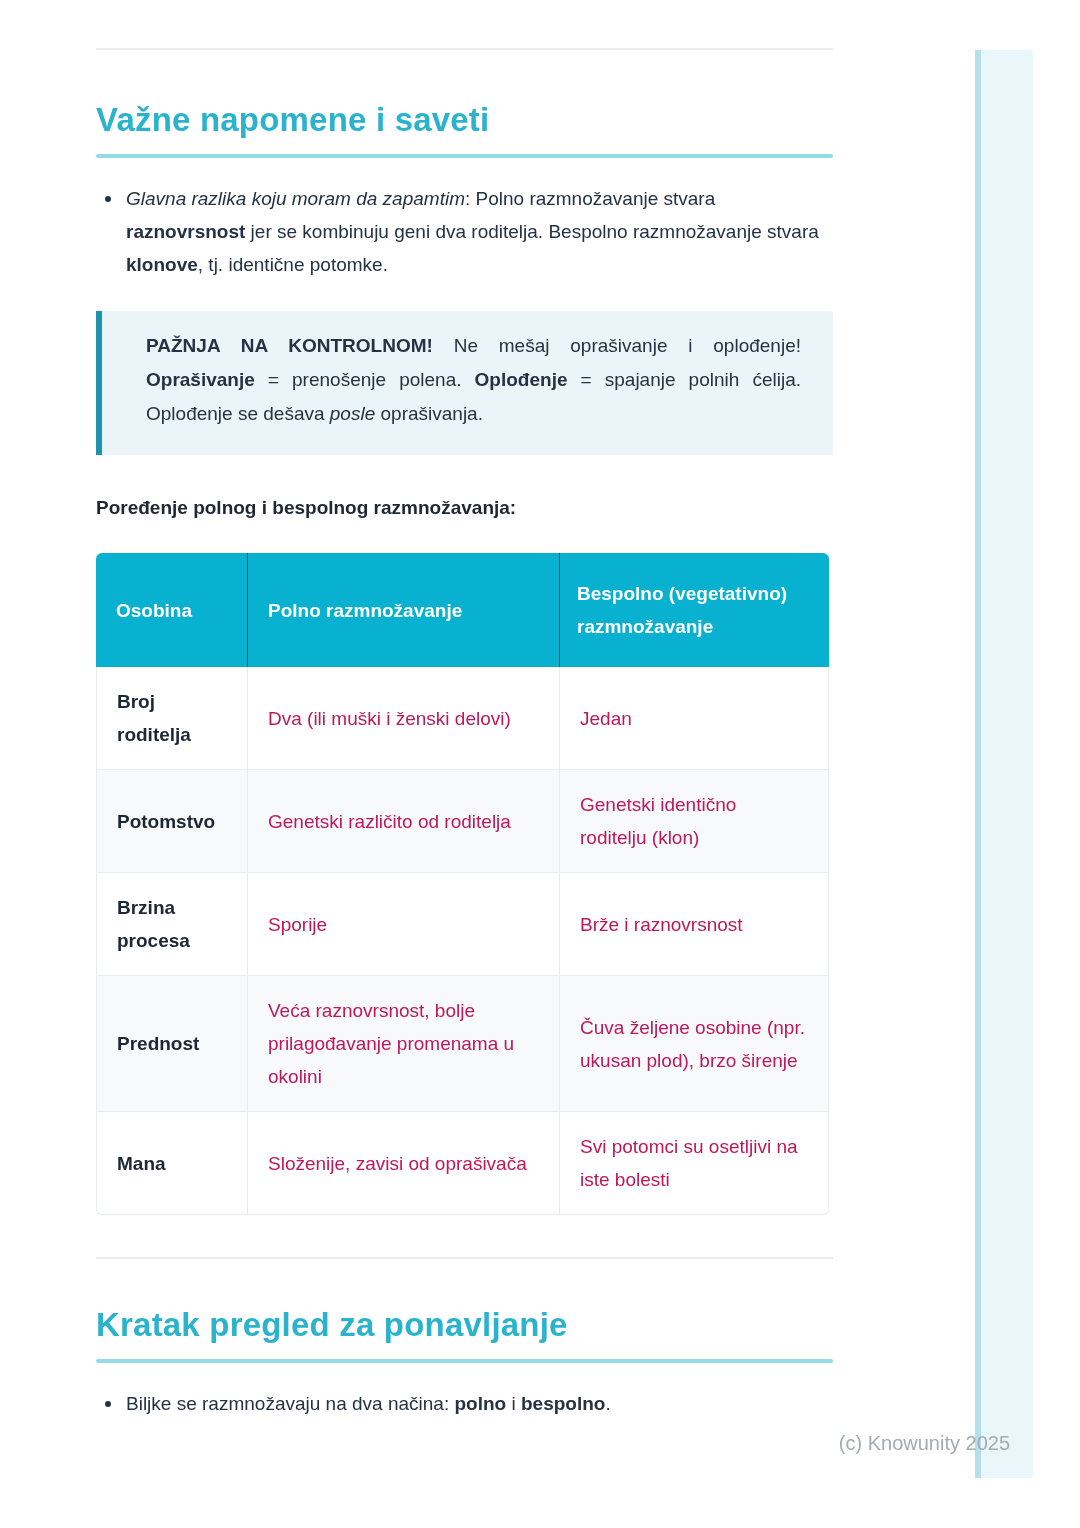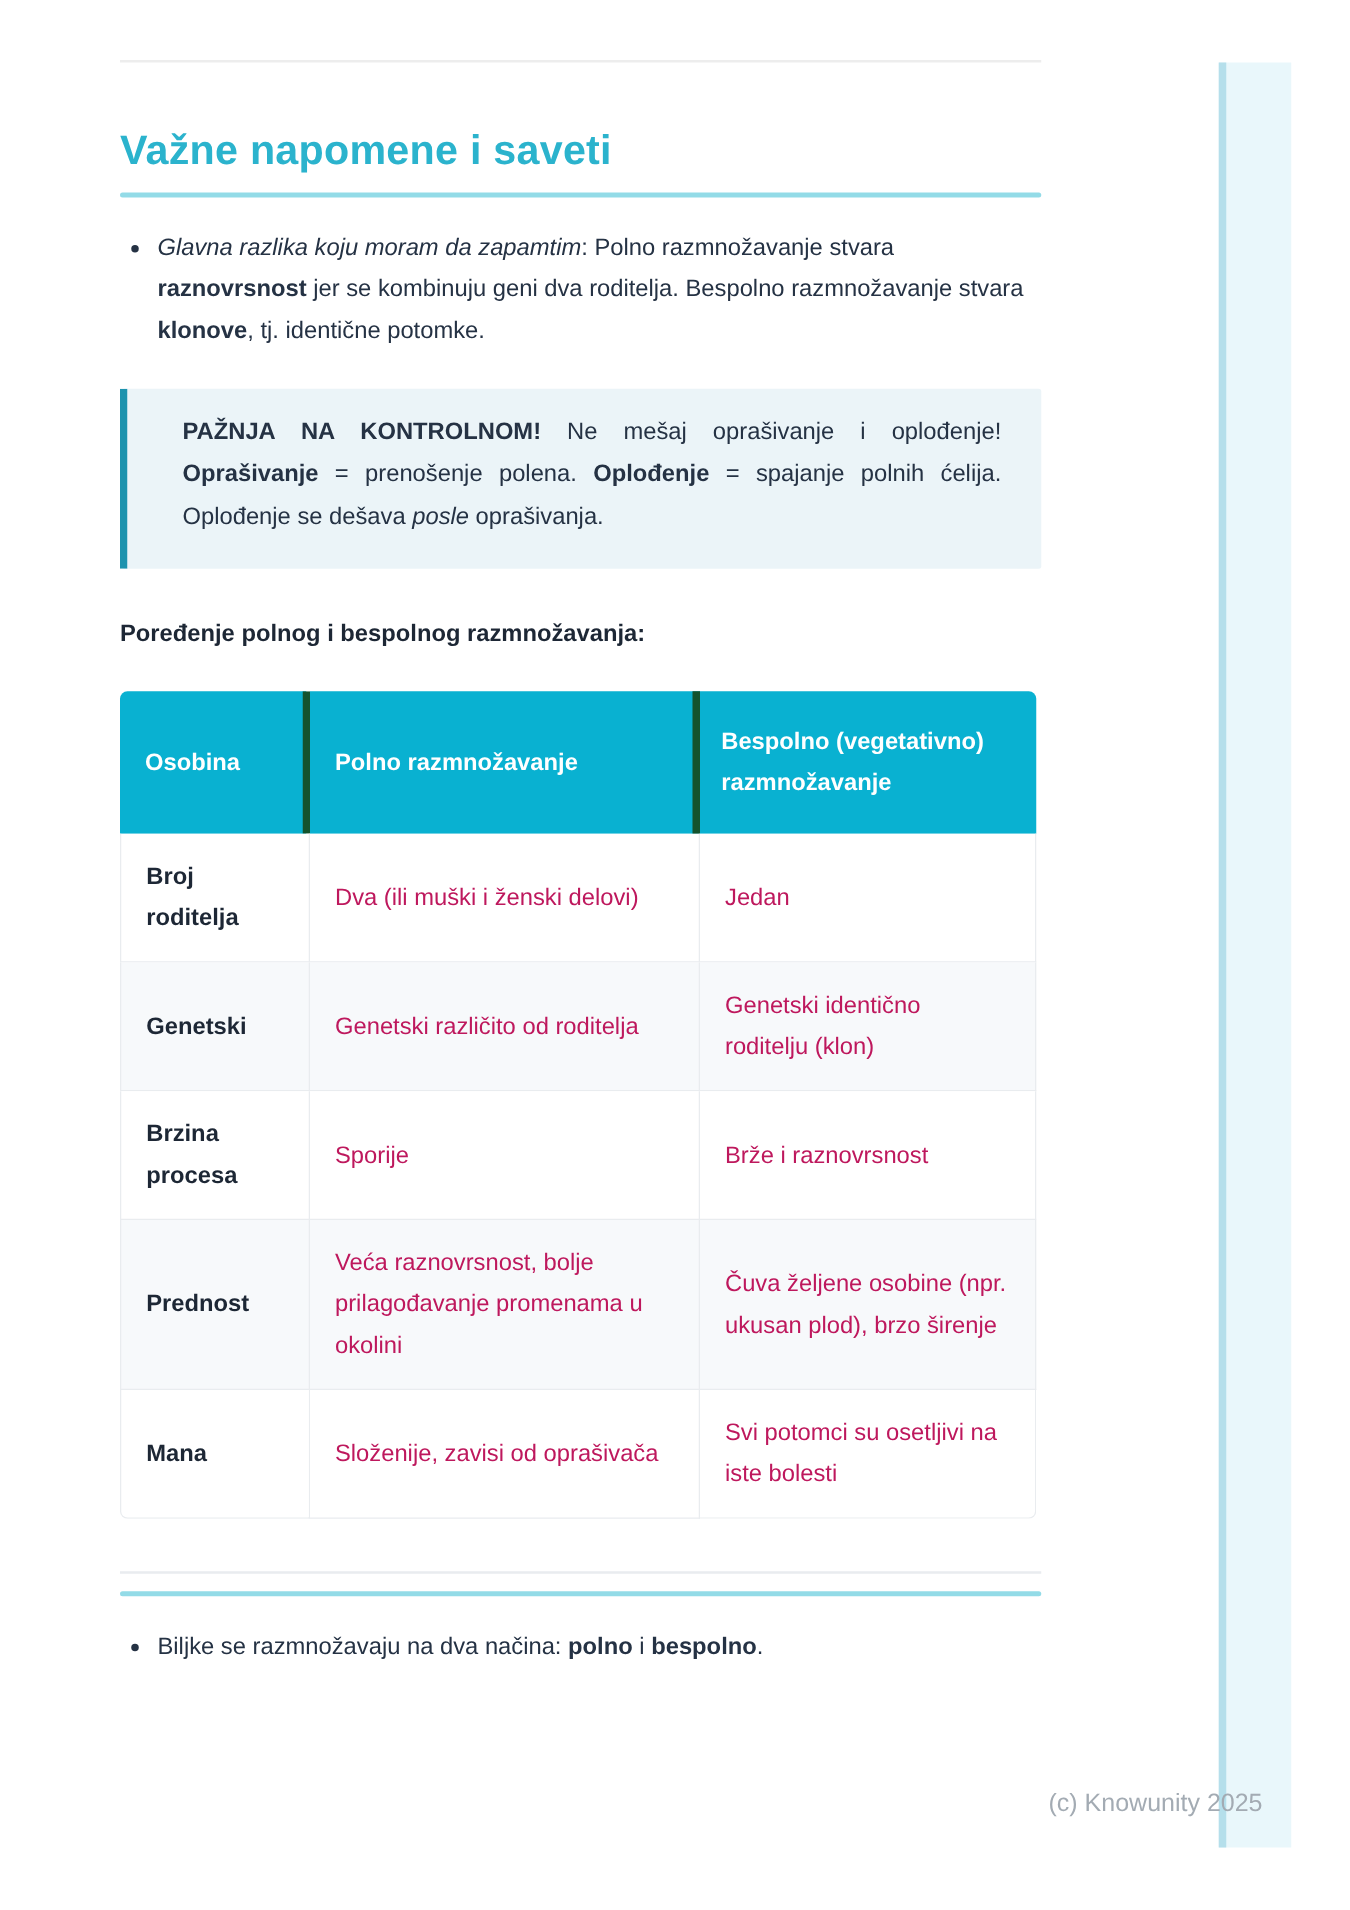--- a/index.html
+++ b/index.html
@@ -114,21 +114,21 @@
     text-align: left;
     vertical-align: middle;
     font-size: 19px;
     line-height: 33px;
   }
   table.compare thead th {
     background: #09b1d1;
     color: #ffffff;
     font-weight: 700;
     padding: 24px 20px;
-    border-right: 6px solid #14532d;
+    border-right: 1px solid #14532d;
   }
   table.compare thead th:last-child { border-right: none; }
   table.compare thead th:first-child { border-top-left-radius: 6px; }
   table.compare thead th:last-child  { border-top-right-radius: 6px; padding-left: 17px; }
 
   table.compare tbody td {
     background: #ffffff;
     padding: 18px 20px;
     border-right: 1px solid #e9ecef;
     border-bottom: 1px solid #e9ecef;
@@ -198,21 +198,21 @@
           <th>Bespolno (vegetativno) razmnožavanje</th>
         </tr>
       </thead>
       <tbody>
         <tr>
           <td>Broj roditelja</td>
           <td>Dva (ili muški i ženski delovi)</td>
           <td>Jedan</td>
         </tr>
         <tr class="alt">
-          <td>Genetski</td>
+          <td>Potomstvo</td>
           <td>Genetski različito od roditelja</td>
           <td>Genetski identično roditelju (klon)</td>
         </tr>
         <tr>
           <td>Brzina procesa</td>
           <td>Sporije</td>
           <td>Brže i raznovrsnost</td>
         </tr>
         <tr class="alt">
           <td>Prednost</td>
@@ -222,20 +222,21 @@
         <tr>
           <td>Mana</td>
           <td>Složenije, zavisi od oprašivača</td>
           <td>Svi potomci su osetljivi na iste bolesti</td>
         </tr>
       </tbody>
     </table>
 
     <div class="divider"></div>
 
+    <h1 class="section-title second">Kratak pregled za ponavljanje</h1>
     <div class="title-rule"></div>
 
     <ul class="bullets">
       <li><span>Biljke se razmnožavaju na dva načina: </span><strong>polno</strong><span> i </span><strong>bespolno</strong><span>.</span></li>
     </ul>
 
   </div>
 
   <div class="footer-copyright">(c) Knowunity 2025</div>
 

